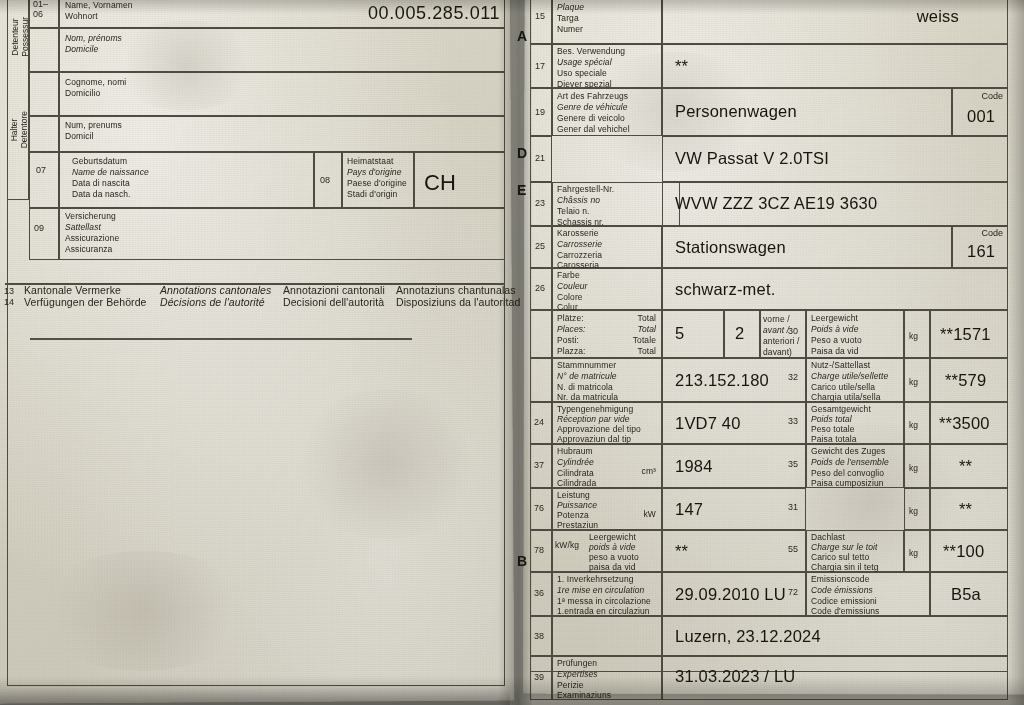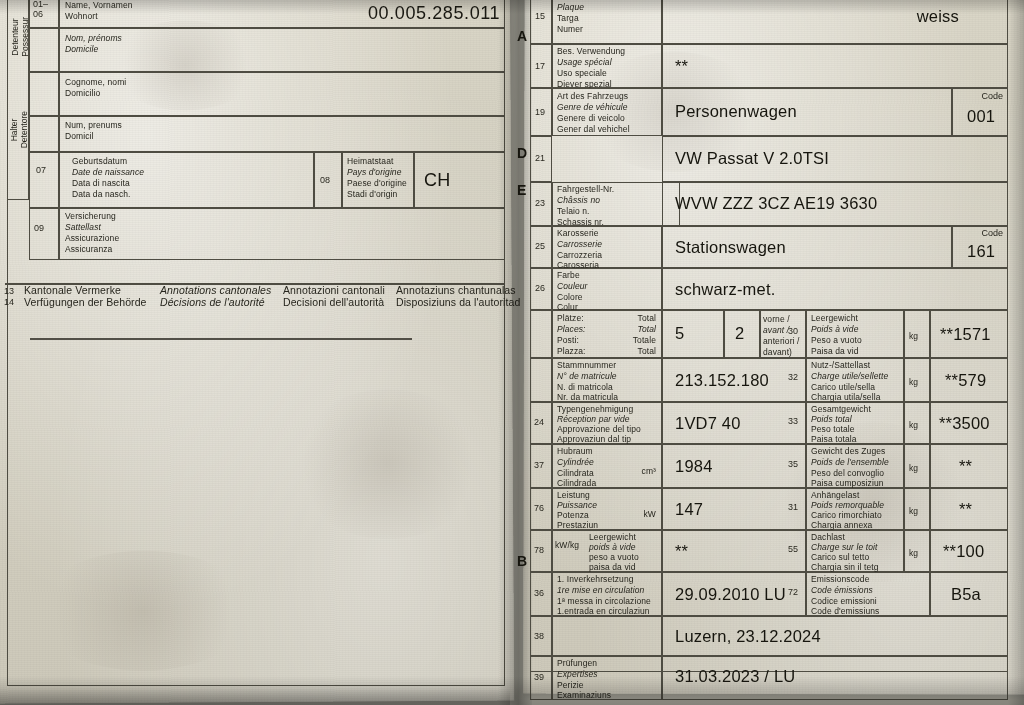--- a/index.html
+++ b/index.html
@@ -173,35 +173,35 @@
   <div class="cell" style="left:59px;top:116px;width:446px;height:36px;">
     <div class="lbl" style="position:absolute;left:5px;top:3px;">Num, prenums</div>
     <div class="lbl" style="position:absolute;left:5px;top:14px;">Domicil</div>
   </div>
 
   <div class="cell" style="left:29px;top:152px;width:30px;height:56px;">
     <div class="num" style="position:absolute;left:6px;top:12px;">07</div>
   </div>
   <div class="cell" style="left:59px;top:152px;width:255px;height:56px;">
     <div class="lbl" style="position:absolute;left:12px;top:3px;">Geburtsdatum</div>
-    <div class="lbl lbl-it" style="position:absolute;left:12px;top:14px;">Date de naissance</div>
+    <div class="lbl lbl-it" style="position:absolute;left:12px;top:14px;">Name de naissance</div>
     <div class="lbl" style="position:absolute;left:12px;top:25px;">Data di nascita</div>
     <div class="lbl" style="position:absolute;left:12px;top:36px;">Data da nasch.</div>
   </div>
   <div class="cell" style="left:314px;top:152px;width:28px;height:56px;">
     <div class="num" style="position:absolute;left:5px;top:22px;">08</div>
   </div>
   <div class="cell" style="left:342px;top:152px;width:72px;height:56px;">
     <div class="lbl" style="position:absolute;left:4px;top:3px;">Heimatstaat</div>
     <div class="lbl lbl-it" style="position:absolute;left:4px;top:14px;">Pays d'origine</div>
     <div class="lbl" style="position:absolute;left:4px;top:25px;">Paese d'origine</div>
     <div class="lbl" style="position:absolute;left:4px;top:36px;">Stadi d'origin</div>
   </div>
   <div class="cell" style="left:414px;top:152px;width:91px;height:56px;">
-    <div class="val" style="position:absolute;left:9px;top:17px;font-size:18px;">CH</div>
+    <div class="val" style="position:absolute;left:9px;top:17px;font-size:22px;">CH</div>
   </div>
 
   <div class="cell" style="left:29px;top:208px;width:30px;height:52px;">
     <div class="num" style="position:absolute;left:4px;top:14px;">09</div>
   </div>
   <div class="cell" style="left:59px;top:208px;width:446px;height:52px;">
     <div class="lbl" style="position:absolute;left:5px;top:2px;">Versicherung</div>
     <div class="lbl lbl-it" style="position:absolute;left:5px;top:13px;">Sattellast</div>
     <div class="lbl" style="position:absolute;left:5px;top:24px;">Assicurazione</div>
     <div class="lbl" style="position:absolute;left:5px;top:35px;">Assicuranza</div>
@@ -485,26 +485,20 @@
     <div class="lbl" style="position:absolute;left:4px;top:21px;">Potenza</div>
     <div class="lbl" style="position:absolute;left:4px;top:31px;">Prestaziun</div>
     <div class="lbl" style="position:absolute;right:5px;top:20px;">kW</div>
   </div>
   <div class="cell" style="left:662px;top:488px;width:144px;height:42px;">
     <div class="val" style="position:absolute;left:12px;top:11px;">147</div>
   </div>
   <div class="cell" style="left:788px;top:488px;width:18px;height:42px;border:none;">
     <div class="num" style="position:absolute;left:0px;top:14px;">31</div>
   </div>
-  <div class="cell" style="left:806px;top:488px;width:98px;height:42px;">
-    <div class="lbl" style="position:absolute;left:4px;top:1px;">Anhängelast</div>
-    <div class="lbl lbl-it" style="position:absolute;left:4px;top:11px;">Poids remorquable</div>
-    <div class="lbl" style="position:absolute;left:4px;top:21px;">Carico rimorchiato</div>
-    <div class="lbl" style="position:absolute;left:4px;top:31px;">Chargia annexa</div>
-  </div>
   <div class="cell" style="left:904px;top:488px;width:26px;height:42px;">
     <div class="lbl" style="position:absolute;left:4px;top:17px;">kg</div>
   </div>
   <div class="cell" style="left:930px;top:488px;width:78px;height:42px;">
     <div class="val" style="position:absolute;left:28px;top:11px;">**</div>
   </div>
 
   <div class="cell" style="left:530px;top:530px;width:22px;height:42px;">
     <div class="num" style="position:absolute;left:3px;top:14px;">78</div>
   </div>

